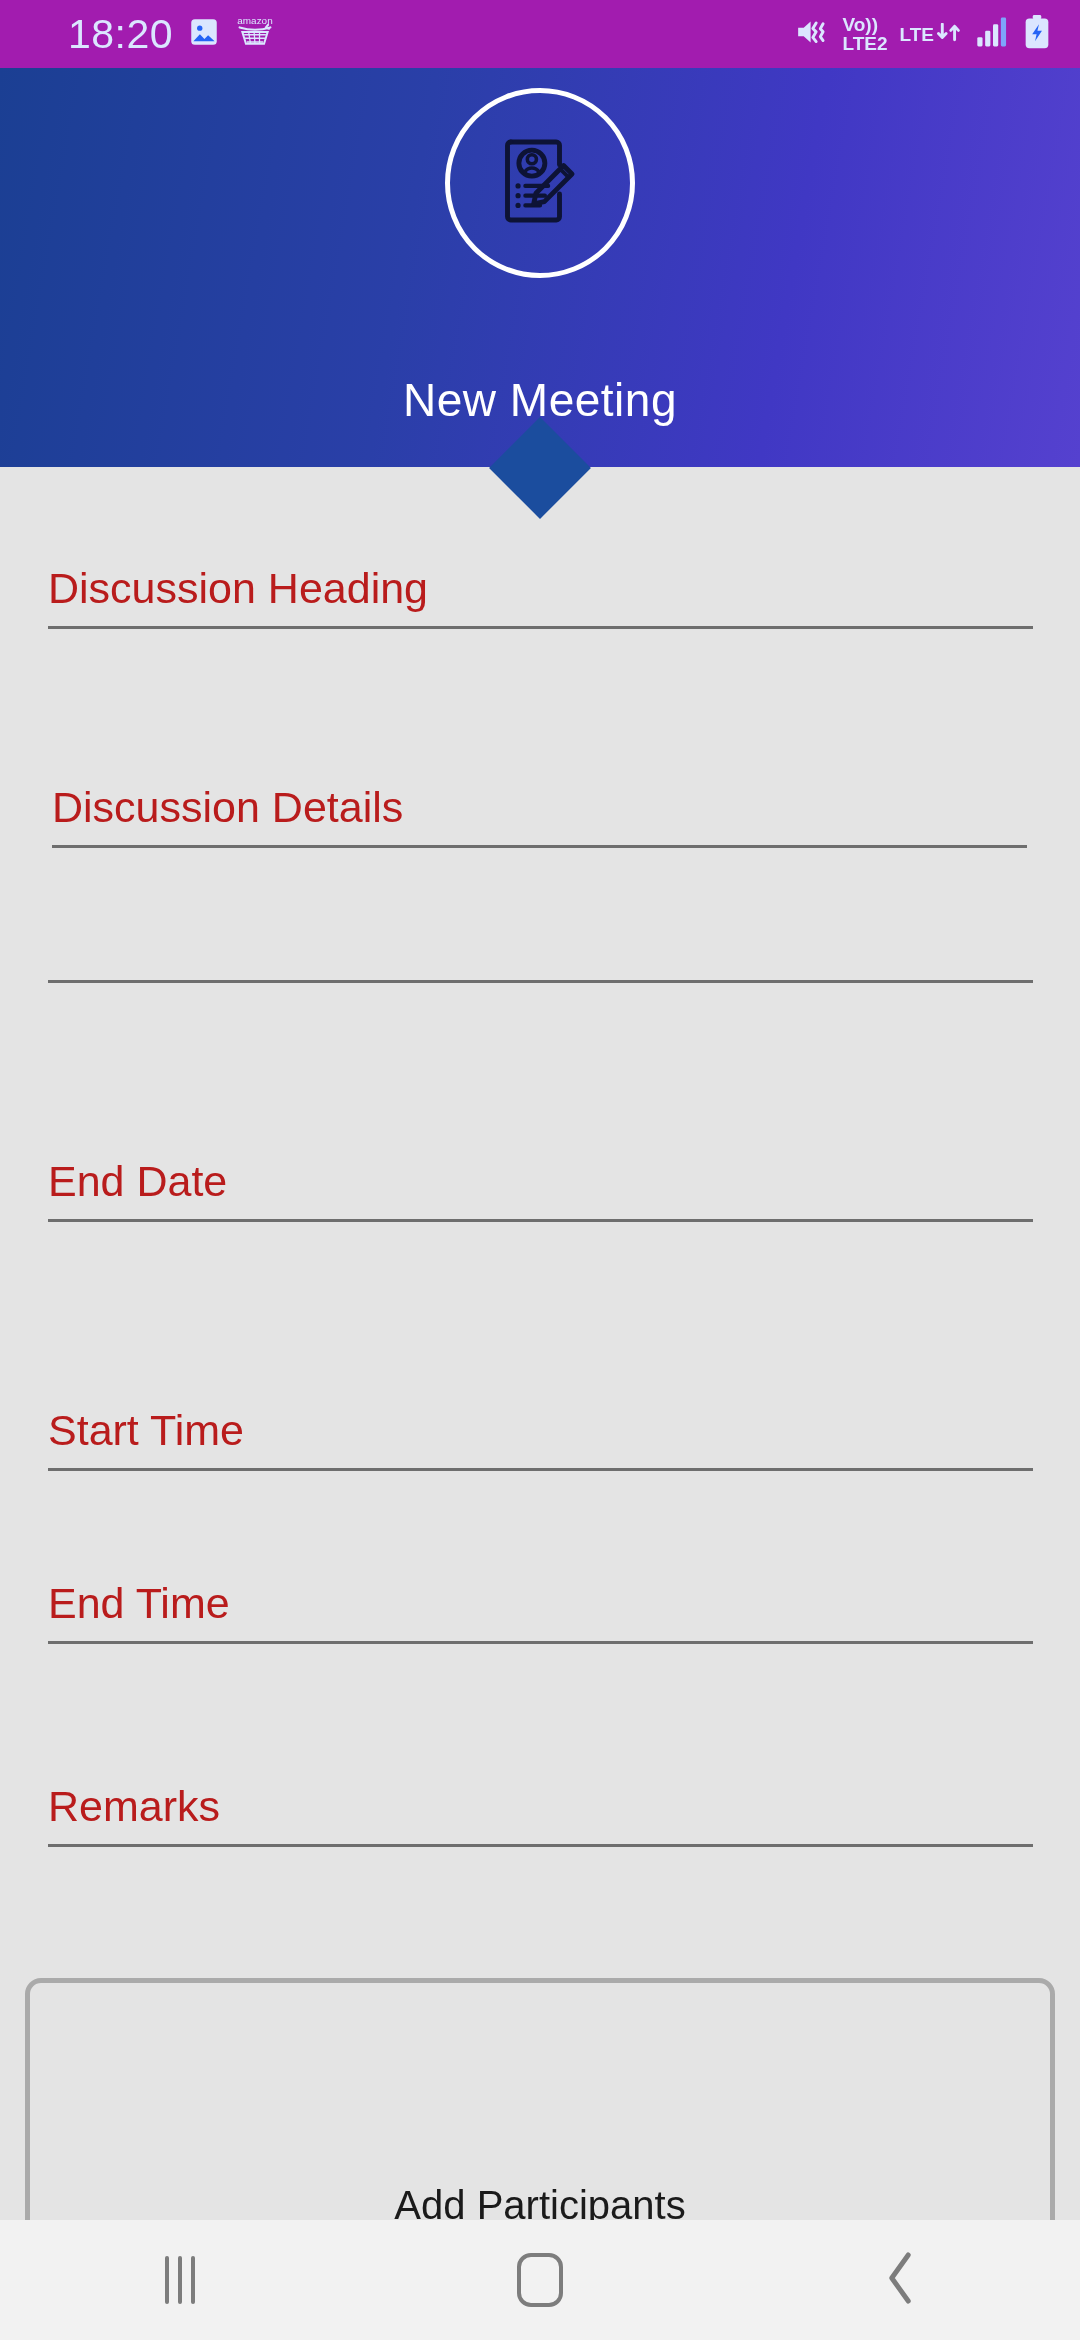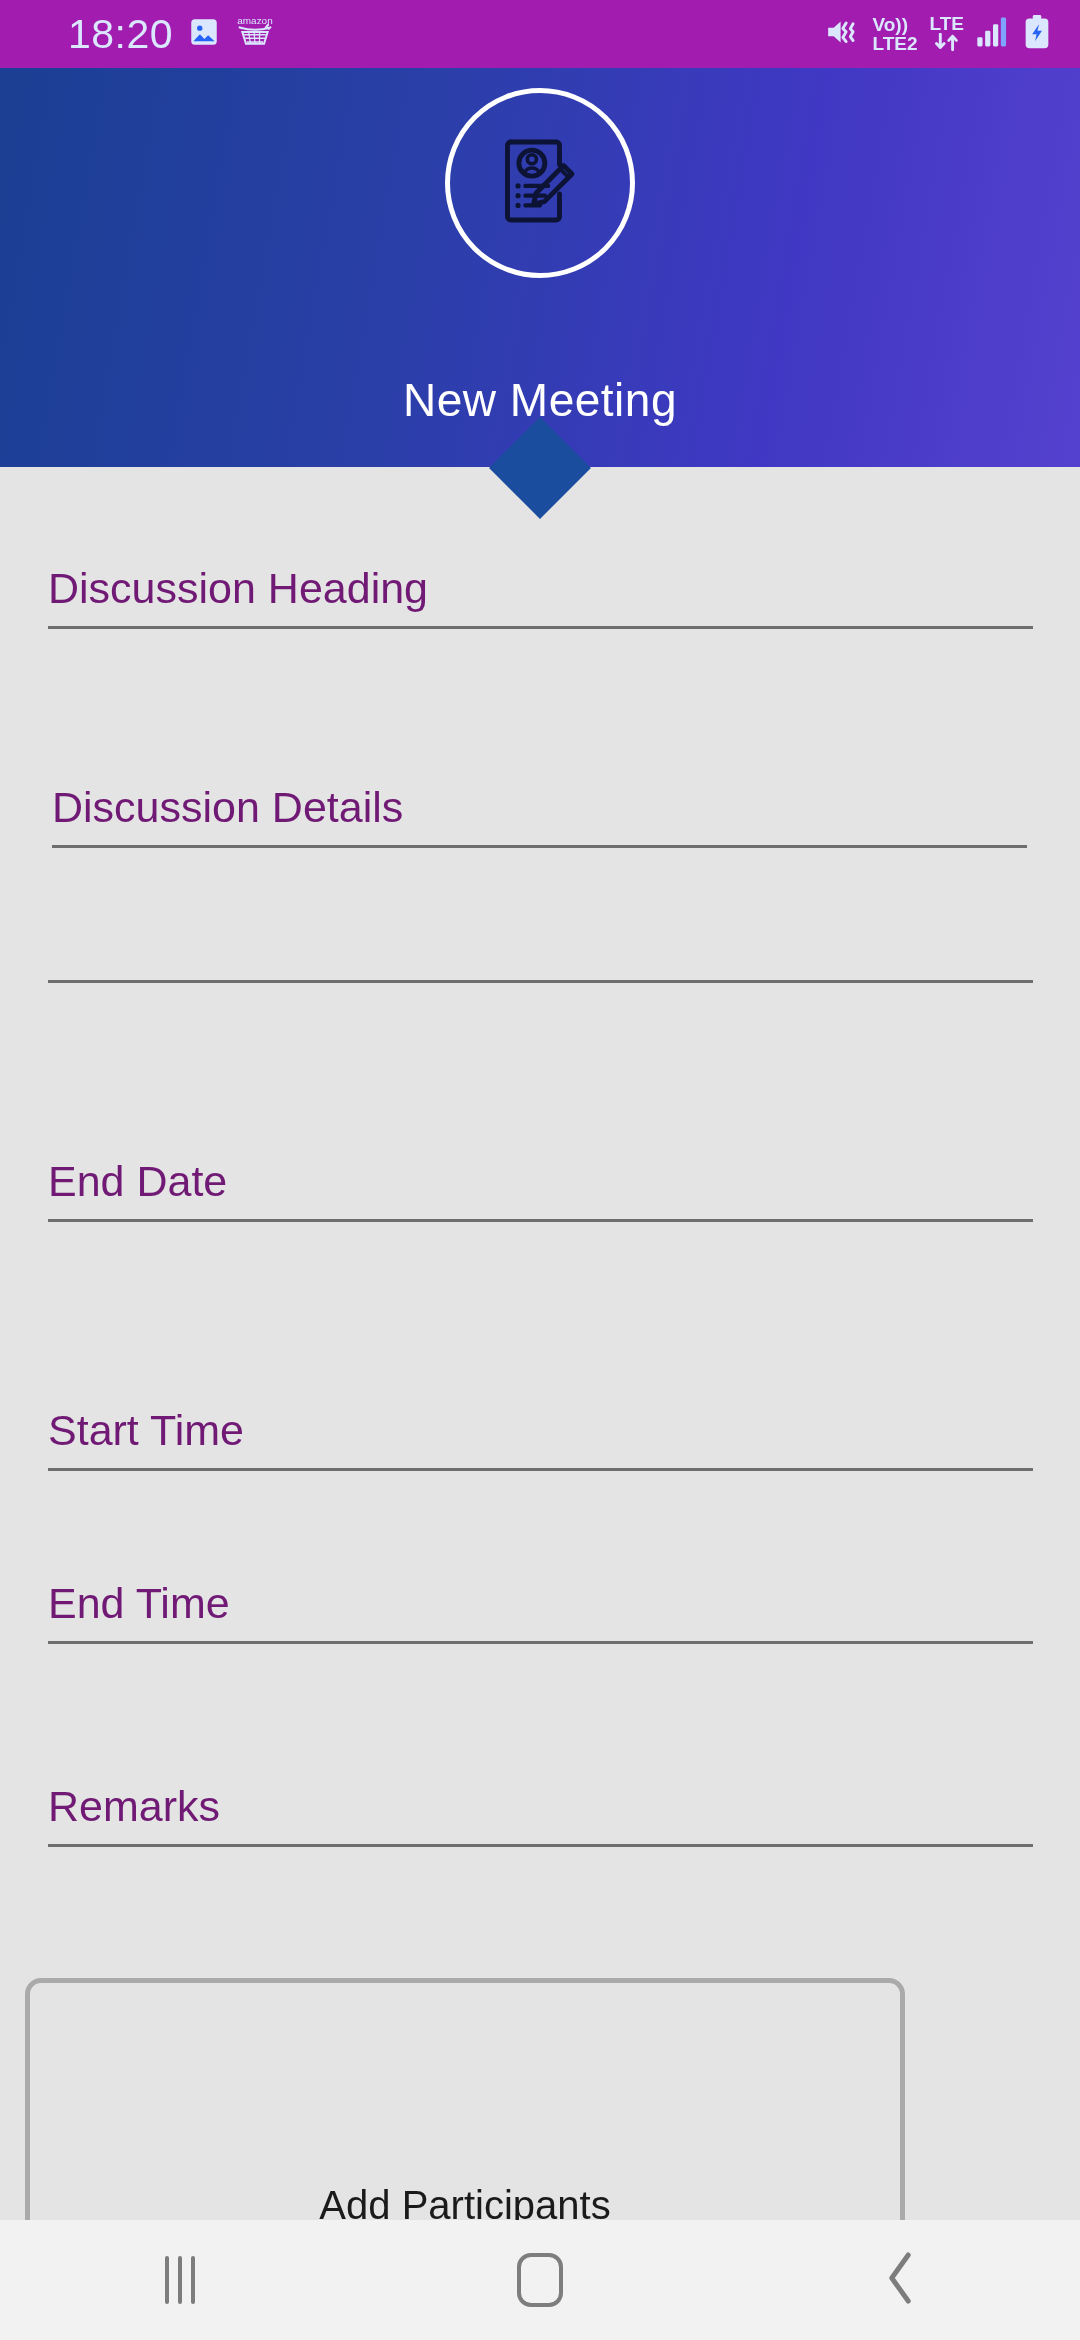--- a/index.html
+++ b/index.html
@@ -24,21 +24,21 @@
   }
   .sb-right {
     margin-left:auto; display:flex; align-items:center; gap:12px; padding-right:28px;
   }
   .sb-icon { display:block; }
   .vo-stack {
     display:flex; flex-direction:column; align-items:flex-start;
     color:#dbe6ff; font-size:19px; line-height:19px; font-weight:700;
   }
   .lte-stack {
-    display:flex; flex-direction:column; align-items:center;
+    display:flex; flex-direction:row; align-items:center;
     color:#dbe6ff; font-size:19px; line-height:19px; font-weight:700;
   }
 
   
   .header {
     position:absolute; left:0; top:68px; width:1080px; height:399px;
     background:linear-gradient(100deg,#1b3f93 0%,#2a3fa8 38%,#4038c4 72%,#5541cf 100%);
     overflow:visible;
   }
   .logo-circle {
@@ -58,31 +58,31 @@
     transform:rotate(45deg);
     z-index:3;
   }
 
   
   .form { position:absolute; left:0; top:467px; width:1080px; }
   .field {
     position:absolute; left:48px; width:985px;
   }
   .field-hint {
-    font-size:43px; color:#701a75; font-weight:400;
+    font-size:43px; color:#b91c1c; font-weight:400;
     line-height:52px; white-space:nowrap;
   }
   .field-underline {
     margin-top:12px; height:3px; background:#6e6e6e; width:100%;
   }
 
   
   .participants-box {
     position:absolute; left:25px; top:1978px;
-    width:880px; height:290px;
+    width:1030px; height:290px;
     border:5px solid #aaaaaa; border-radius:16px;
     background:transparent;
   }
   .participants-label {
     position:absolute; left:0; top:200px; width:100%;
     text-align:center; font-size:40px; color:#1a1a1a;
   }
 
   
   .navbar {

